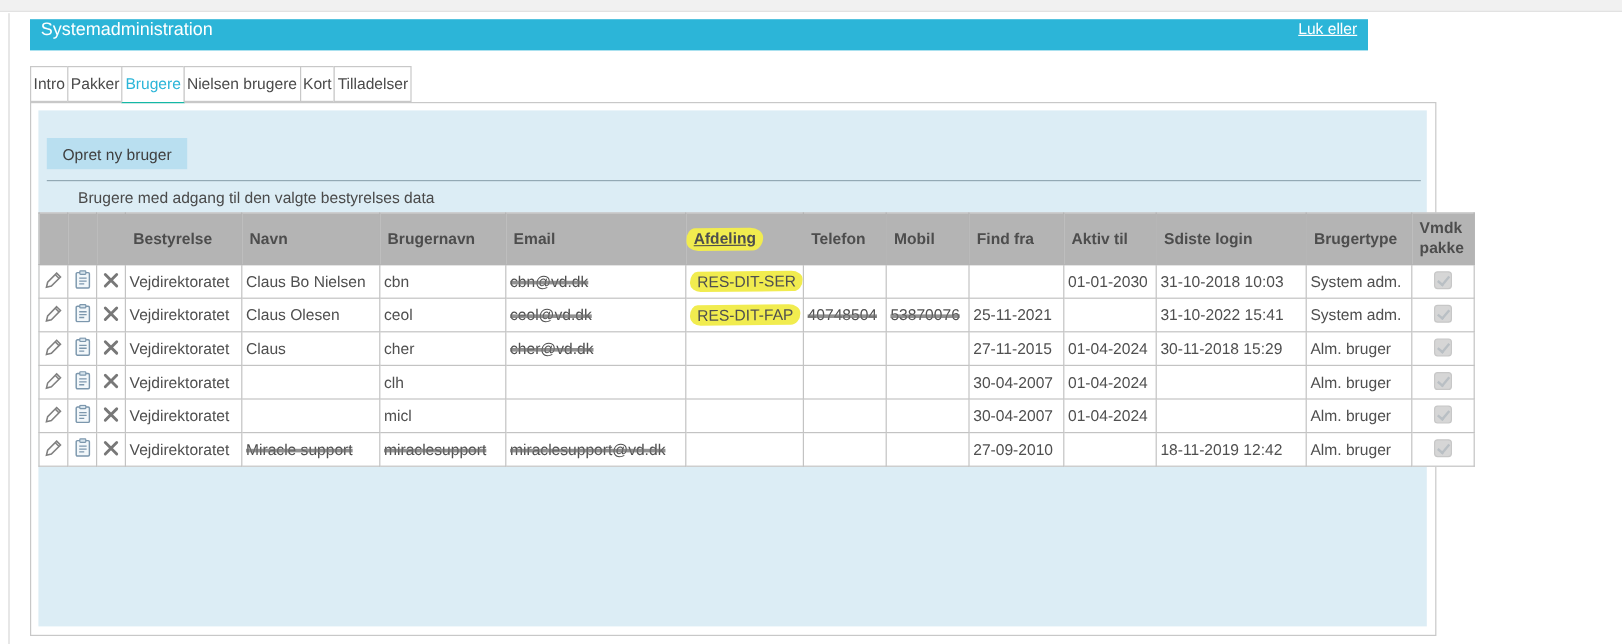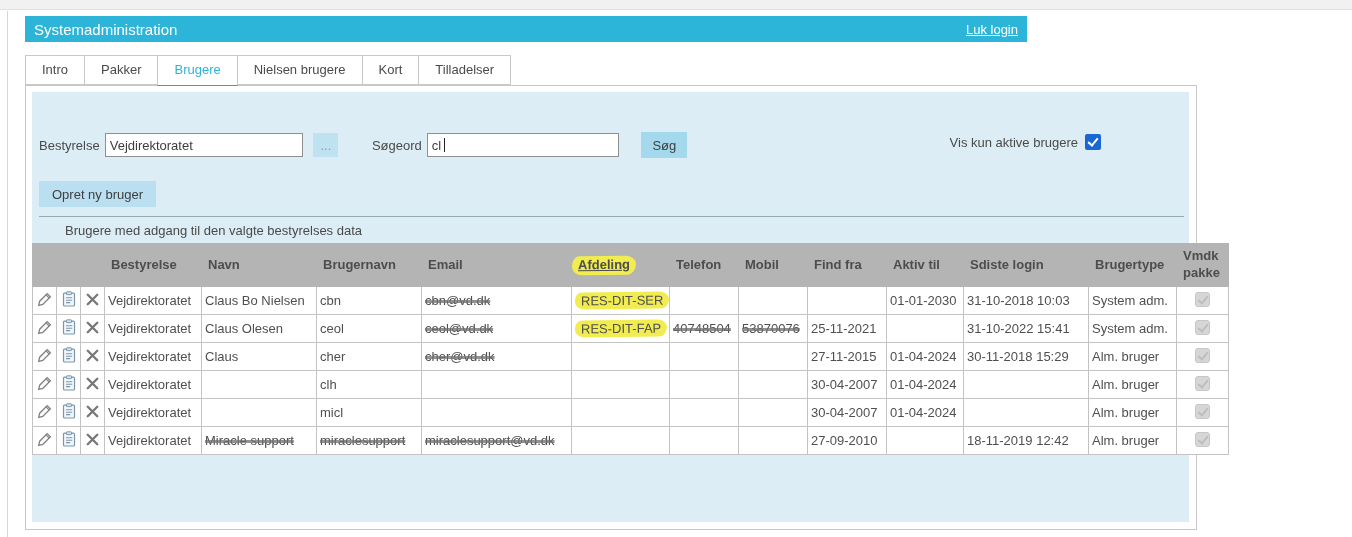--- a/index.html
+++ b/index.html
@@ -4,27 +4,27 @@
 <style>
   * { box-sizing: border-box; margin: 0; padding: 0; }
   html,body { width: 1352px; height: 537px; background: #fff; overflow: hidden;
               font-family: "Liberation Sans", sans-serif; font-size: 13px; color: #4a4a4a; }
 
   .top-strip { height: 10px; background: #f1f1f1; border-bottom: 1px solid #e2e2e2; }
   .frame-line { position: absolute; left: 7px; top: 11px; width: 1px; height: 526px; background: #d7d7d7; }
 
   .main { margin-left: 25px; padding-top: 6px; width: 1202px; }
 
-  .titlebar { width: 1002px; height: 26px; background: var(--accent, #2cb5d8); color: #fff;
-              display: flex; align-items: center; padding: 0 9px; font-size: 15px; }
+  .titlebar { width: 1115px; height: 26px; background: var(--accent, #2cb5d8); color: #fff;
+              display: flex; padding: 0 9px; font-size: 15px; }
   .titlebar .spacer { flex: 1; }
   .close-link { color: #fff; text-decoration: underline; font-size: 13px; cursor: pointer; }
 
   .tabbar { display: flex; margin-top: 13px; height: 30px; position: relative; z-index: 2; }
-  .tab { border: 1px solid #c8c8c8; background: #fff; padding: 0 16px; line-height: 28px;
+  .tab { border: 1px solid #c8c8c8; background: #fff; padding: 0 2px; line-height: 28px;
          height: 30px; margin-right: -1px; color: #4a4a4a; cursor: pointer; white-space: nowrap; }
   .tab.active { color: var(--accent, #2cb5d8); border-bottom: 1px solid #14b8a6; height: 31px; }
 
   .tab-content { position: relative; z-index: 1; width: 1172px; min-height: 445px;
                  border: 1px solid #c8c8c8; background: #fff; }
 
   .panel { margin: 6px 7px 3px 6px; background: #dcedf5; padding-bottom: 16px; min-height: 430px; }
 
   .section-header { background: #e4f1f8; border-bottom: 1px solid #b4cfdc; height: 26px;
                     line-height: 25px; padding-left: 8px; color: #4a4a4a; }
@@ -83,49 +83,36 @@
 <body>
 
 <div class="top-strip"></div>
 <div class="frame-line"></div>
 
 <div class="main">
 
   <div class="titlebar">
     <span>Systemadministration</span>
     <span class="spacer"></span>
-    <a class="close-link">Luk login</a>
+    <a class="close-link">Luk eller</a>
   </div>
 
   <div class="tabbar">
       <div class="tab">Intro</div>
       <div class="tab">Pakker</div>
       <div class="tab active">Brugere</div>
       <div class="tab">Nielsen brugere</div>
       <div class="tab">Kort</div>
       <div class="tab">Tilladelser</div>
     </div>
 
   <div class="tab-content">
     <div class="panel">
 
 
-      <div class="form-row">
-        <label>Bestyrelse</label><input class="text-input w-bestyrelse" value="Vejdirektoratet" style="">
-        <button class="btn dots-btn">...</button>
-        <label class="ml-sog">Søgeord</label><span class="input-wrap">
-          <input class="text-input w-sogeord" value="cl" style="">
-          <span class="caret"></span>
-        </span>
-        <button class="btn sog-btn">Søg</button>
-        <span class="active-filter">
-          <span class="lbl">Vis kun aktive brugere</span>
-          <span class="cb-blue"></span>
-        </span>
-      </div>
 
       <button class="btn create-btn">Opret ny bruger</button>
 
       <div class="divider"></div>
 
       <div class="caption">Brugere med adgang til den valgte bestyrelses data</div>
 
       <table class="users">
         <colgroup>
             <col style="width: 24px;">

